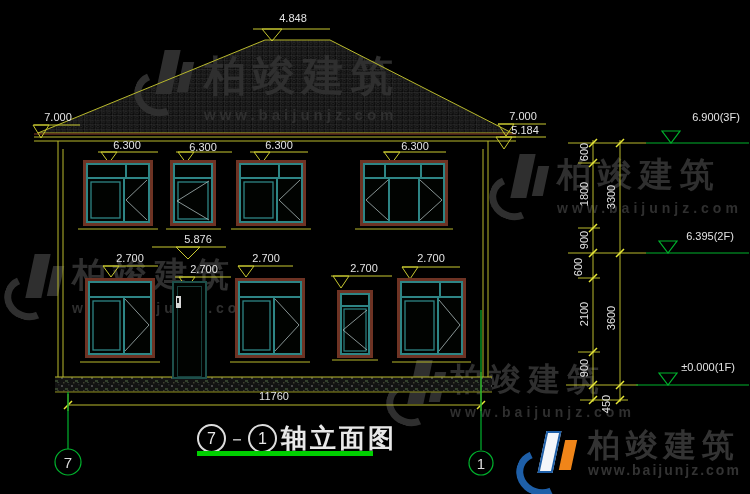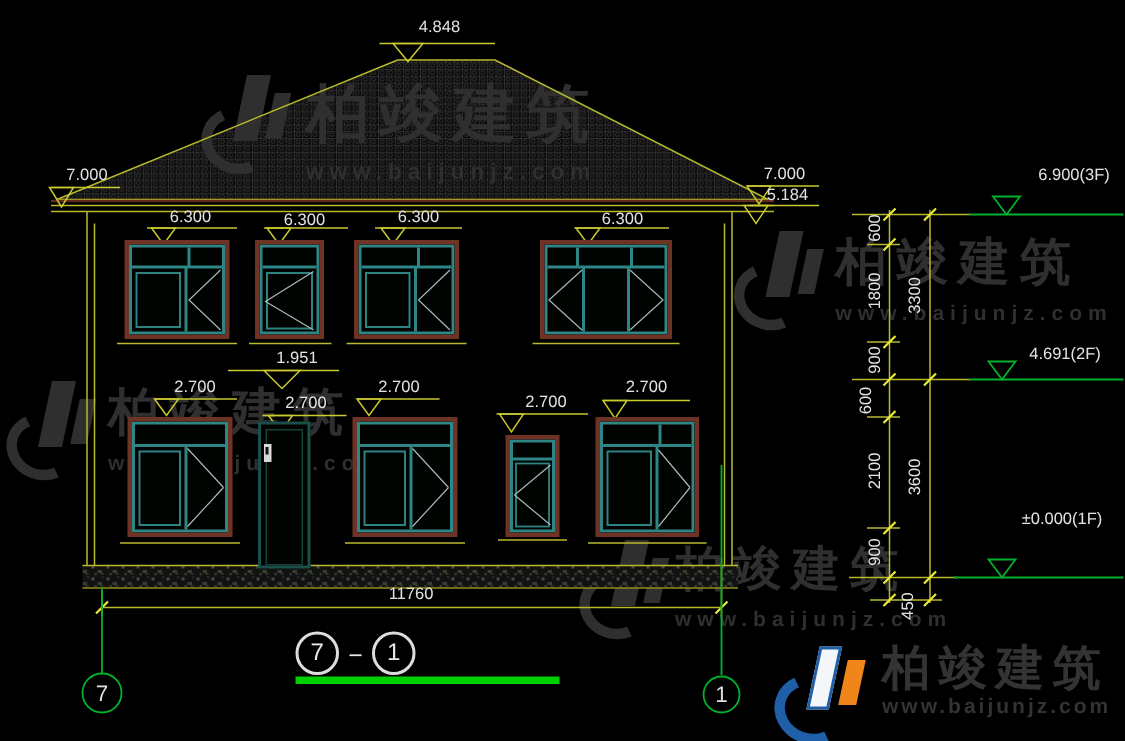--- a/index.html
+++ b/index.html
@@ -282,51 +282,52 @@
   <div class="t" style="left:293px; top:13px;">4.848</div>
   <div class="t" style="left:58px; top:112px;">7.000</div>
   <div class="t" style="left:523px; top:111px;">7.000</div>
   <div class="t" style="left:525px; top:125px;">5.184</div>
 
   <div class="t" style="left:127px; top:140px;">6.300</div>
   <div class="t" style="left:203px; top:142px;">6.300</div>
   <div class="t" style="left:279px; top:140px;">6.300</div>
   <div class="t" style="left:415px; top:141px;">6.300</div>
 
-  <div class="t" style="left:198px; top:234px;">1.951</div>
+  <div class="t" style="left:198px; top:234px;">5.876</div>
 
   <div class="t" style="left:130px; top:253px;">2.700</div>
   <div class="t" style="left:204px; top:264px;">2.700</div>
   <div class="t" style="left:266px; top:253px;">2.700</div>
   <div class="t" style="left:364px; top:263px;">2.700</div>
   <div class="t" style="left:431px; top:253px;">2.700</div>
 
   <div class="t" style="left:274px; top:391px;text-align:right;">11760</div>
 
   <div class="t" style="left:716px; top:112px;text-align:right;">6.900(3F)</div>
-  <div class="t" style="left:710px; top:231px;">4.691(2F)</div>
-  <div class="t" style="left:708px; top:341px;">±0.000(1F)</div>
+  <div class="t" style="left:710px; top:231px;">6.395(2F)</div>
+  <div class="t" style="left:708px; top:362px;">±0.000(1F)</div>
 
   <div class="tv" style="left:584px; top:152px;">600</div>
   <div class="tv" style="left:584px; top:194px;">1800</div>
   <div class="tv" style="left:584px; top:240px;">900</div>
   <div class="tv" style="left:578px; top:267px;">600</div>
   <div class="tv" style="left:584px; top:314px;">2100</div>
   <div class="tv" style="left:584px; top:368px;">900</div>
   <div class="tv" style="left:606px; top:404px;">450</div>
   <div class="tv" style="left:611px; top:197px;">3300</div>
   <div class="tv" style="left:611px; top:318px;">3600</div>
 
   <div class="abubble" style="left:55px; top:449px; width:26px; height:26px; border:none;">7</div>
   <div class="abubble" style="left:469px; top:451px; width:24px; height:24px; border:none;">1</div>
 
   <div class="title-row">
     <div class="tcirc">7</div>
     <div class="tdash">－</div>
     <div class="tcirc">1</div>
+    <div class="tlabel">轴立面图</div>
   </div>
   <div class="title-bar"></div>
 
   <div class="logo">
     <div class="logo-ico">
       <div class="c"></div>
         <div class="b1"></div>
         <div class="b2"></div>
     </div>
     <div class="logo-txt">

